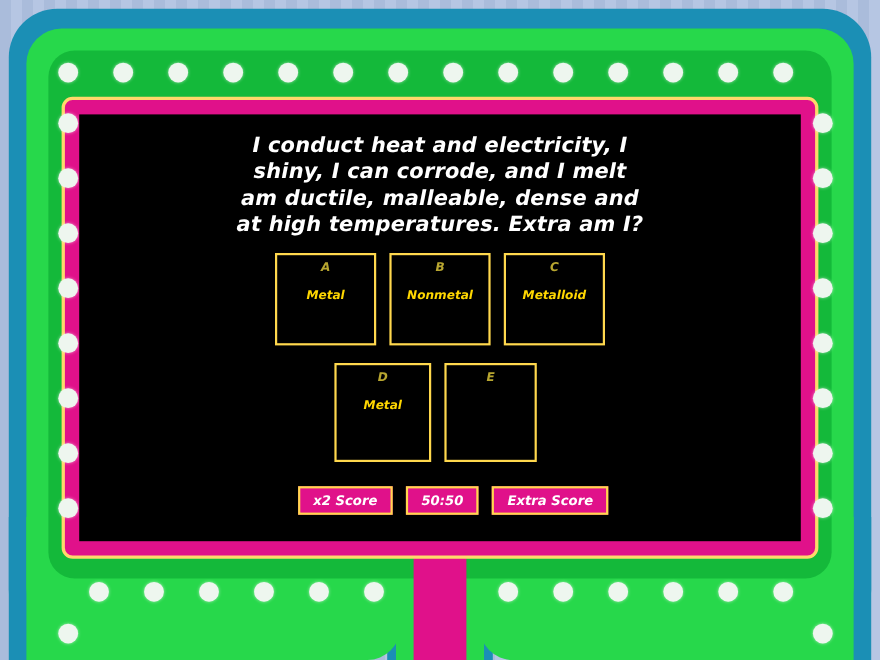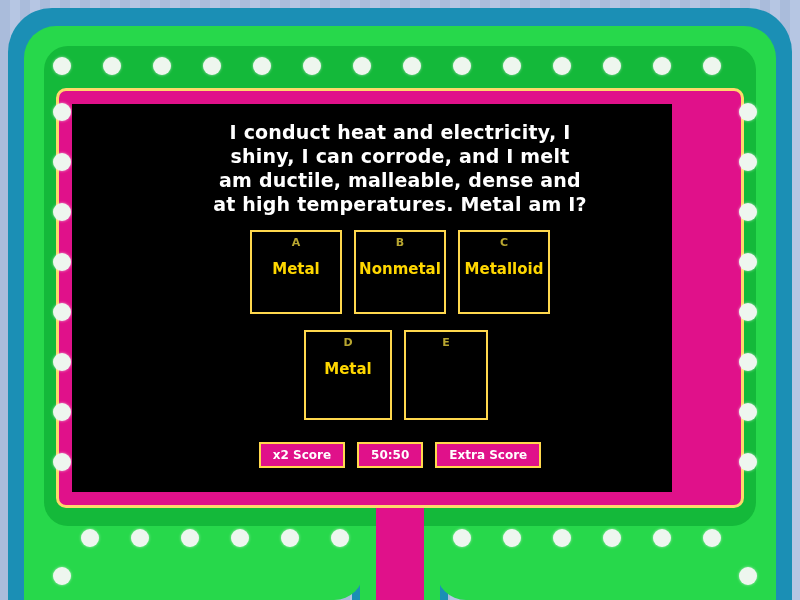--- a/index.html
+++ b/index.html
@@ -133,24 +133,25 @@
     width: 48px;
     height: 130px;
     background: #e0118a;
   }
 
   
   .screen {
     position: absolute;
     left: 72px;
     top: 104px;
-    width: 600px;
+    width: 656px;
     height: 388px;
     background: #000000;
     overflow: hidden;
+    font-style: italic;
   }
 
   
   .bulb {
     position: absolute;
     width: 18px;
     height: 18px;
     border-radius: 50%;
     background: #eef6ef;
     box-shadow: 0 0 3px rgba(255,255,255,0.6);
@@ -185,40 +186,40 @@
 
   .answer .letter {
     color: #b8a630;
     font-size: 11px;
     font-weight: bold;
     line-height: 14px;
     font-family: "DejaVu Sans", sans-serif;
   }
   .answer .label {
     color: #ffd700;
-    font-size: 15px;
+    font-size: 11px;
     font-weight: bold;
     line-height: 18px;
     text-align: center;
     margin-top: 10px;
     font-family: "DejaVu Sans", sans-serif;
     padding: 0 3px;
   }
 
   
   #ans-a { position: absolute; left: 178px; top: 126px; width: 92px; height: 84px; }
   #ans-b { position: absolute; left: 282px; top: 126px; width: 92px; height: 84px; }
   #ans-c { position: absolute; left: 386px; top: 126px; width: 92px; height: 84px; }
   #ans-d { position: absolute; left: 232px; top: 226px; width: 88px; height: 90px; }
   #ans-e { position: absolute; left: 332px; top: 226px; width: 84px; height: 90px; }
 
   
   .powerups {
     position: absolute;
-    left: 0;
+    left: 12px;
     top: 338px;
     width: 656px;
     display: flex;
     justify-content: center;
     gap: 12px;
   }
   .powerup {
     box-sizing: border-box;
     background: #e0118a;
     border: 2px solid #ffd84d;
@@ -300,21 +301,21 @@
       <div class="bulb" style="left: 53px; top: 567px; background: rgb(238, 246, 239);"></div>
       <div class="bulb" style="left: 739px; top: 567px; background: rgb(238, 246, 239);"></div>
     </div>
 
   <div class="screen">
 
     <div class="question">
       <div>I conduct heat and electricity, I</div>
       <div>shiny, I can corrode, and I melt</div>
       <div>am ductile, malleable, dense and</div>
-      <div>at high temperatures. Metal am I?</div>
+      <div>at high temperatures. Extra am I?</div>
     </div>
 
     <div id="ans-a" class="answer">
       <span class="letter">A</span>
       <span class="label">Metal</span>
     </div>
 
     <div id="ans-b" class="answer">
       <span class="letter">B</span>
       <span class="label">Nonmetal</span>

